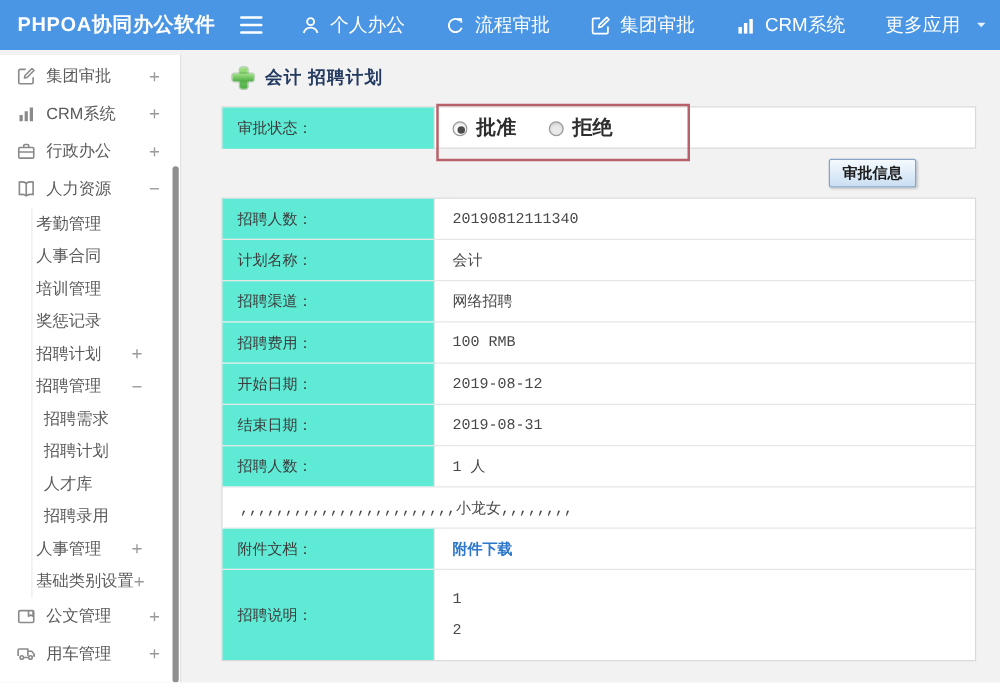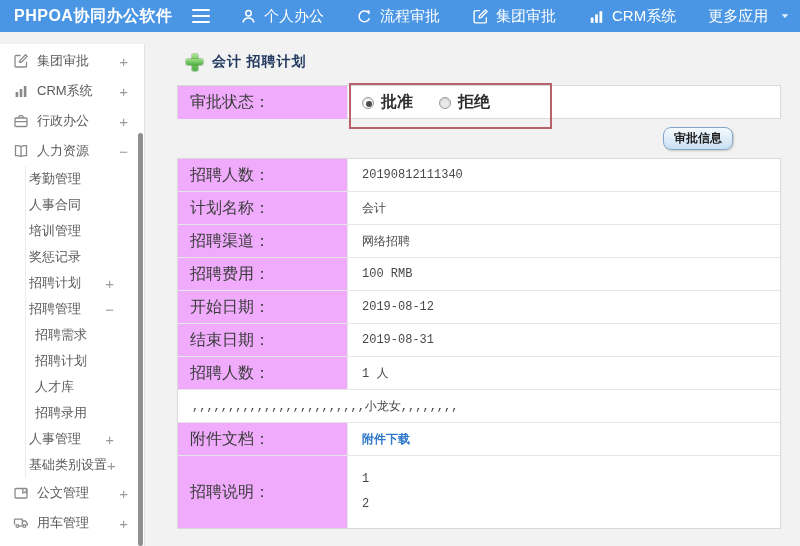--- a/index.html
+++ b/index.html
@@ -4,21 +4,21 @@
 <style>
   :root{
     --accent:#4a96e4; --page-bg:#f2f2f2; --red:#b9616b; --link:#2d77cc;
     --green:#4fae46; --btn-border:#86a5c7; --title:#233a60;
   }
   *{box-sizing:border-box;margin:0;padding:0;}
   html,body{width:800px;height:546px;overflow:hidden;}
   body{position:relative;font-family:"Liberation Sans",sans-serif;background:var(--page-bg);}
 
   
-  .topbar{position:absolute;left:0;top:0;width:800px;height:32px;background:var(--accent);
+  .topbar{position:absolute;left:0;top:0;width:800px;height:40px;background:var(--accent);
           display:flex;align-items:center;color:#fff;z-index:5;}
   .logo{width:192px;padding-left:14px;font-size:16px;font-weight:bold;letter-spacing:.5px;white-space:nowrap;}
   .hamburger{width:22px;height:18px;display:flex;flex-direction:column;justify-content:space-between;
              padding:2px 0;cursor:pointer;margin-right:26px;}
   .hamburger i{display:block;height:2px;width:18px;background:#fff;border-radius:1px;}
   .nav{display:flex;align-items:center;gap:32px;font-size:15px;}
   .nav-item{display:flex;align-items:center;gap:7px;cursor:pointer;white-space:nowrap;}
   .nicon{width:17px;height:17px;display:inline-flex;color:#fff;}
   .nicon svg{width:100%;height:100%;}
   .ncaret{width:12px;height:12px;display:inline-flex;margin-left:4px;color:#e8f1fb;}
@@ -46,43 +46,43 @@
   .plus::before{content:"";position:absolute;left:5.5px;top:0;width:6px;height:17px;border-radius:2px;
                 background:linear-gradient(#9fe183,var(--green));box-shadow:0 0 0 1px rgba(60,130,50,.35);}
   .plus::after{content:"";position:absolute;top:5.5px;left:0;height:6px;width:17px;border-radius:2px;
                background:linear-gradient(#9fe183,var(--green));box-shadow:0 0 0 1px rgba(60,130,50,.35);}
   .title-text{font-family:"Liberation Serif",serif;font-weight:bold;font-size:14px;color:var(--title);letter-spacing:1px;}
 
   .tbl{position:absolute;left:39px;width:604px;background:#fff;border:1px solid #d9d9d9;}
   .tbl1{top:41px;height:34px;}
   .frow{display:flex;border-bottom:1px solid #e6e6e6;min-height:33px;align-items:stretch;}
   .frow:last-child{border-bottom:none;}
-  .fl{width:170px;flex:0 0 170px;background:#f0abfc;border-right:1px solid #e6e6e6;
+  .fl{width:170px;flex:0 0 170px;background:#5eead4;border-right:1px solid #e6e6e6;
       display:flex;align-items:center;padding-left:12px;
-      font-family:"Liberation Serif",serif;font-size:16px;color:#3c3c3c;}
+      font-family:"Liberation Serif",serif;font-size:12px;color:#3c3c3c;}
   .fv{flex:1;display:flex;align-items:center;padding:0 14px;
       font-family:"Liberation Mono",monospace;font-size:12px;color:#484848;}
   .frow.multiline{height:72px;}
   .frow.multiline .fv{align-items:flex-start;padding-top:11px;white-space:pre-line;line-height:25px;}
   .fv a{color:var(--link);font-weight:bold;text-decoration:none;font-family:Liberation Serif, serif;}
 
   .radio-group{display:flex;align-items:center;gap:26px;}
   .ropt{display:inline-flex;align-items:center;gap:7px;cursor:pointer;}
   .rdot{position:relative;width:12px;height:12px;border:1px solid #9a9a9a;border-radius:50%;
         background:#e9e9e9;box-shadow:inset 0 1px 2px rgba(0,0,0,.15);}
   .ropt.checked .rdot{background:#fdfdfd;}
   .ropt.checked .rdot::after{content:"";position:absolute;left:3px;top:3px;width:6px;height:6px;
         border-radius:50%;background:#4c4c4c;}
   .rlabel{font-family:"Liberation Serif",serif;font-size:16px;font-weight:bold;color:#2e2e2e;}
 
   .button-row{position:absolute;left:39px;top:75px;width:604px;height:39px;
               display:flex;align-items:center;justify-content:flex-end;padding-right:48px;}
   .approve-btn{height:23px;padding:0 10px;font-family:"Liberation Serif",serif;font-size:12px;font-weight:bold;
                color:#1d1d1d;background:linear-gradient(#f4fafe,#cadff3);border:1px solid var(--btn-border);
-               border-radius:8px;box-shadow:1px 1px 2px rgba(0,0,0,.18);cursor:pointer;}
+               border-radius:2px;box-shadow:1px 1px 2px rgba(0,0,0,.18);cursor:pointer;}
 
   .red-box{position:absolute;left:211px;top:39px;width:203px;height:46px;
            border:2px solid var(--red);z-index:6;pointer-events:none;}
   .tbl2{top:114px;}
 </style>
 </head>
 <body>
 
 <div class="topbar">
   <div class="logo">PHPOA协同办公软件</div>

